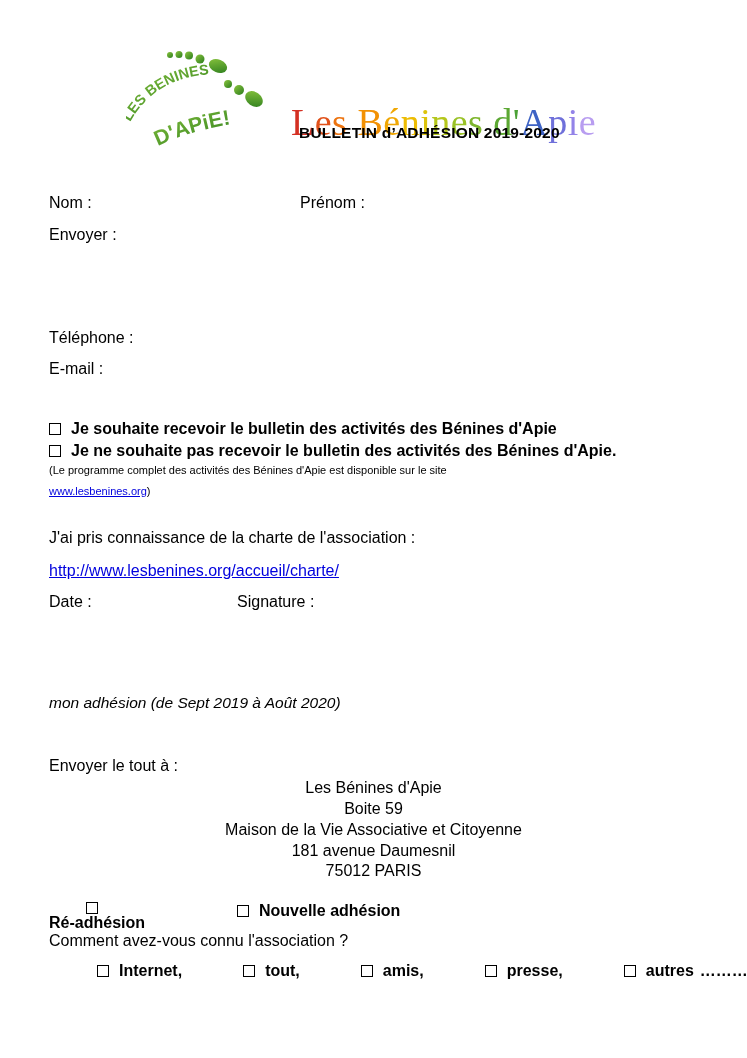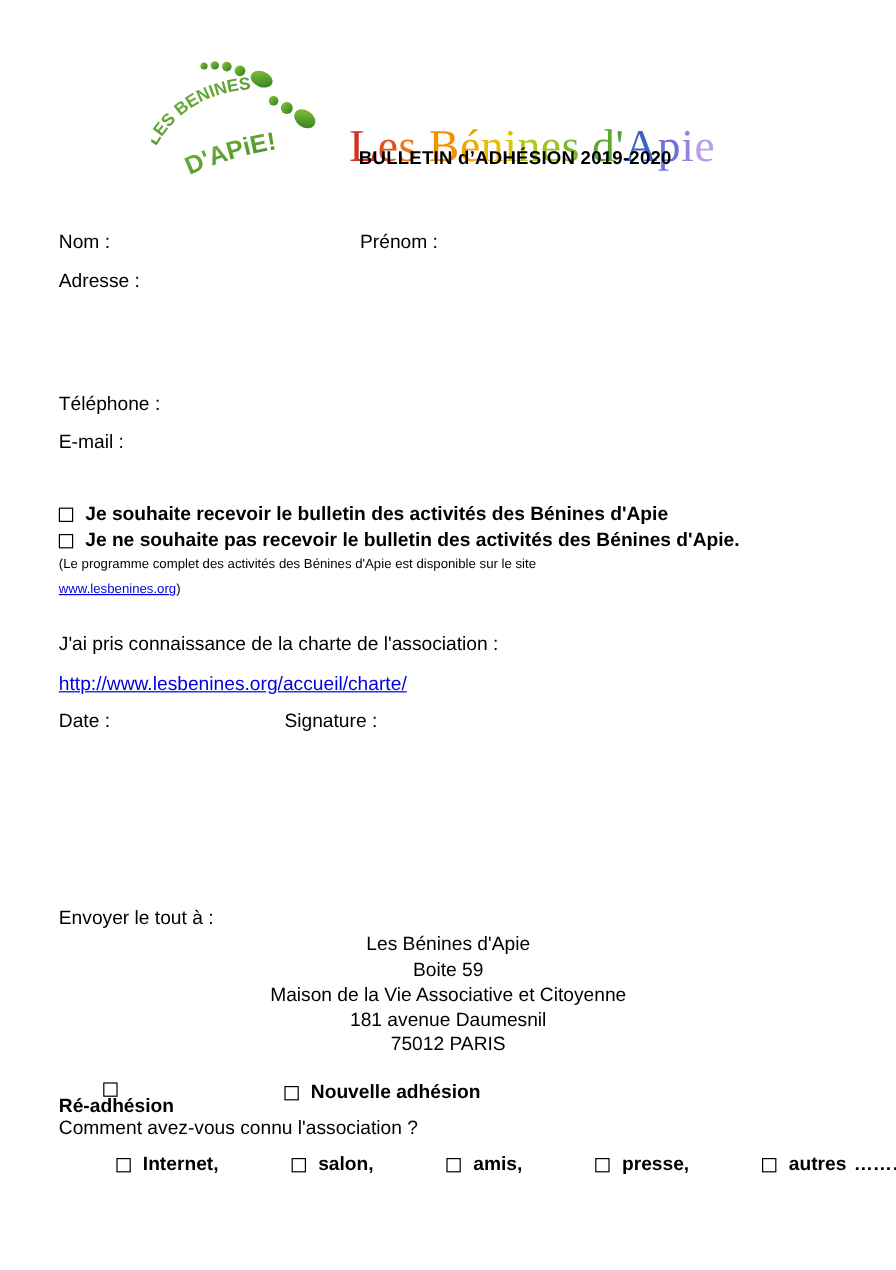--- a/index.html
+++ b/index.html
@@ -59,21 +59,21 @@
 </div>
 
 <div class="abs title" style="left:271px; top:56px;">
   <span style="color: rgb(212, 48, 35);">L</span><span style="color: rgb(225, 81, 26);">e</span><span style="color: rgb(237, 116, 16);">s</span><span> </span><span style="color: rgb(242, 145, 4);">B</span><span style="color: rgb(240, 167, 3);">é</span><span style="color: rgb(237, 188, 2);">n</span><span style="color: rgb(221, 196, 13);">i</span><span style="color: rgb(181, 199, 28);">n</span><span style="color: rgb(154, 194, 39);">e</span><span style="color: rgb(126, 182, 45);">s</span><span> </span><span style="color: rgb(92, 168, 51);">d</span><span style="color: rgb(75, 161, 54);">'</span><span style="color: rgb(62, 99, 197);">A</span><span style="color: rgb(111, 112, 218);">p</span><span style="color: rgb(147, 131, 232);">i</span><span style="color: rgb(184, 157, 240);">e</span>
 </div>
 
 <div class="abs subtitle" style="left:283px; top:124px;margin-left:16px;">BULLETIN d’ADHÉSION 2019-2020</div>
 
 <div class="abs label" style="left:49px; top:194px;">Nom :</div>
 <div class="abs label" style="left:300px; top:194px;">Prénom :</div>
-<div class="abs label" style="left:49px; top:226px;">Adresse :</div>
+<div class="abs label" style="left:49px; top:226px;">Envoyer :</div>
 <div class="abs label" style="left:49px; top:329px;">Téléphone :</div>
 <div class="abs label" style="left:49px; top:360px;">E-mail :</div>
 
 <div class="abs row" style="left:49px; top:420px;">
   <span class="cb"></span>
   <span>Je souhaite recevoir le bulletin des activités des Bénines d'Apie</span>
 </div>
 <div class="abs row" style="left:49px; top:442px;">
   <span class="cb"></span>
   <span>Je ne souhaite pas recevoir le bulletin des activités des Bénines d'Apie.</span>
@@ -84,20 +84,21 @@
 </div>
 
 <div class="abs label" style="left:49px; top:529px;">J'ai pris connaissance de la charte de l'association :</div>
 <div class="abs label" style="left:49px; top:562px;">
   <a class="link">http://www.lesbenines.org/accueil/charte/</a>
 </div>
 <div class="abs label" style="left:49px; top:593px;">Date :</div>
 <div class="abs label" style="left:237px; top:593px;">Signature :</div>
 
 <div class="abs payment" style="left:49px; top:692px;">
+  <div>mon adhésion (de Sept 2019 à Août 2020)</div>
 </div>
 
 <div class="abs label" style="left:49px; top:757px;">Envoyer le tout à :</div>
 <div class="abs center-line" style="top:779px;">Les Bénines d'Apie</div>
 <div class="abs center-line" style="top:800px;">Boite 59</div>
 <div class="abs center-line" style="top:821px;">Maison de la Vie Associative et Citoyenne</div>
 <div class="abs center-line" style="top:842px;">181 avenue Daumesnil</div>
 <div class="abs center-line" style="top:862px;">75012 PARIS</div>
 
 <div class="abs row" style="left:49px; top:902px;flex-direction:column;">
@@ -111,21 +112,21 @@
 
 <div class="abs label" style="left:49px; top:932px;">Comment avez-vous connu l'association ?</div>
 
 <div class="abs row" style="left:49px; top:962px;">
   <span class="src-item">
     <span class="cb"></span>
     <span>Internet,</span>
   </span>
   <span class="src-item">
     <span class="cb"></span>
-    <span>salon,</span>
+    <span>tout,</span>
   </span>
   <span class="src-item">
     <span class="cb"></span>
     <span>amis,</span>
   </span>
   <span class="src-item">
     <span class="cb"></span>
     <span>presse,</span>
   </span>
   <span class="src-item">

